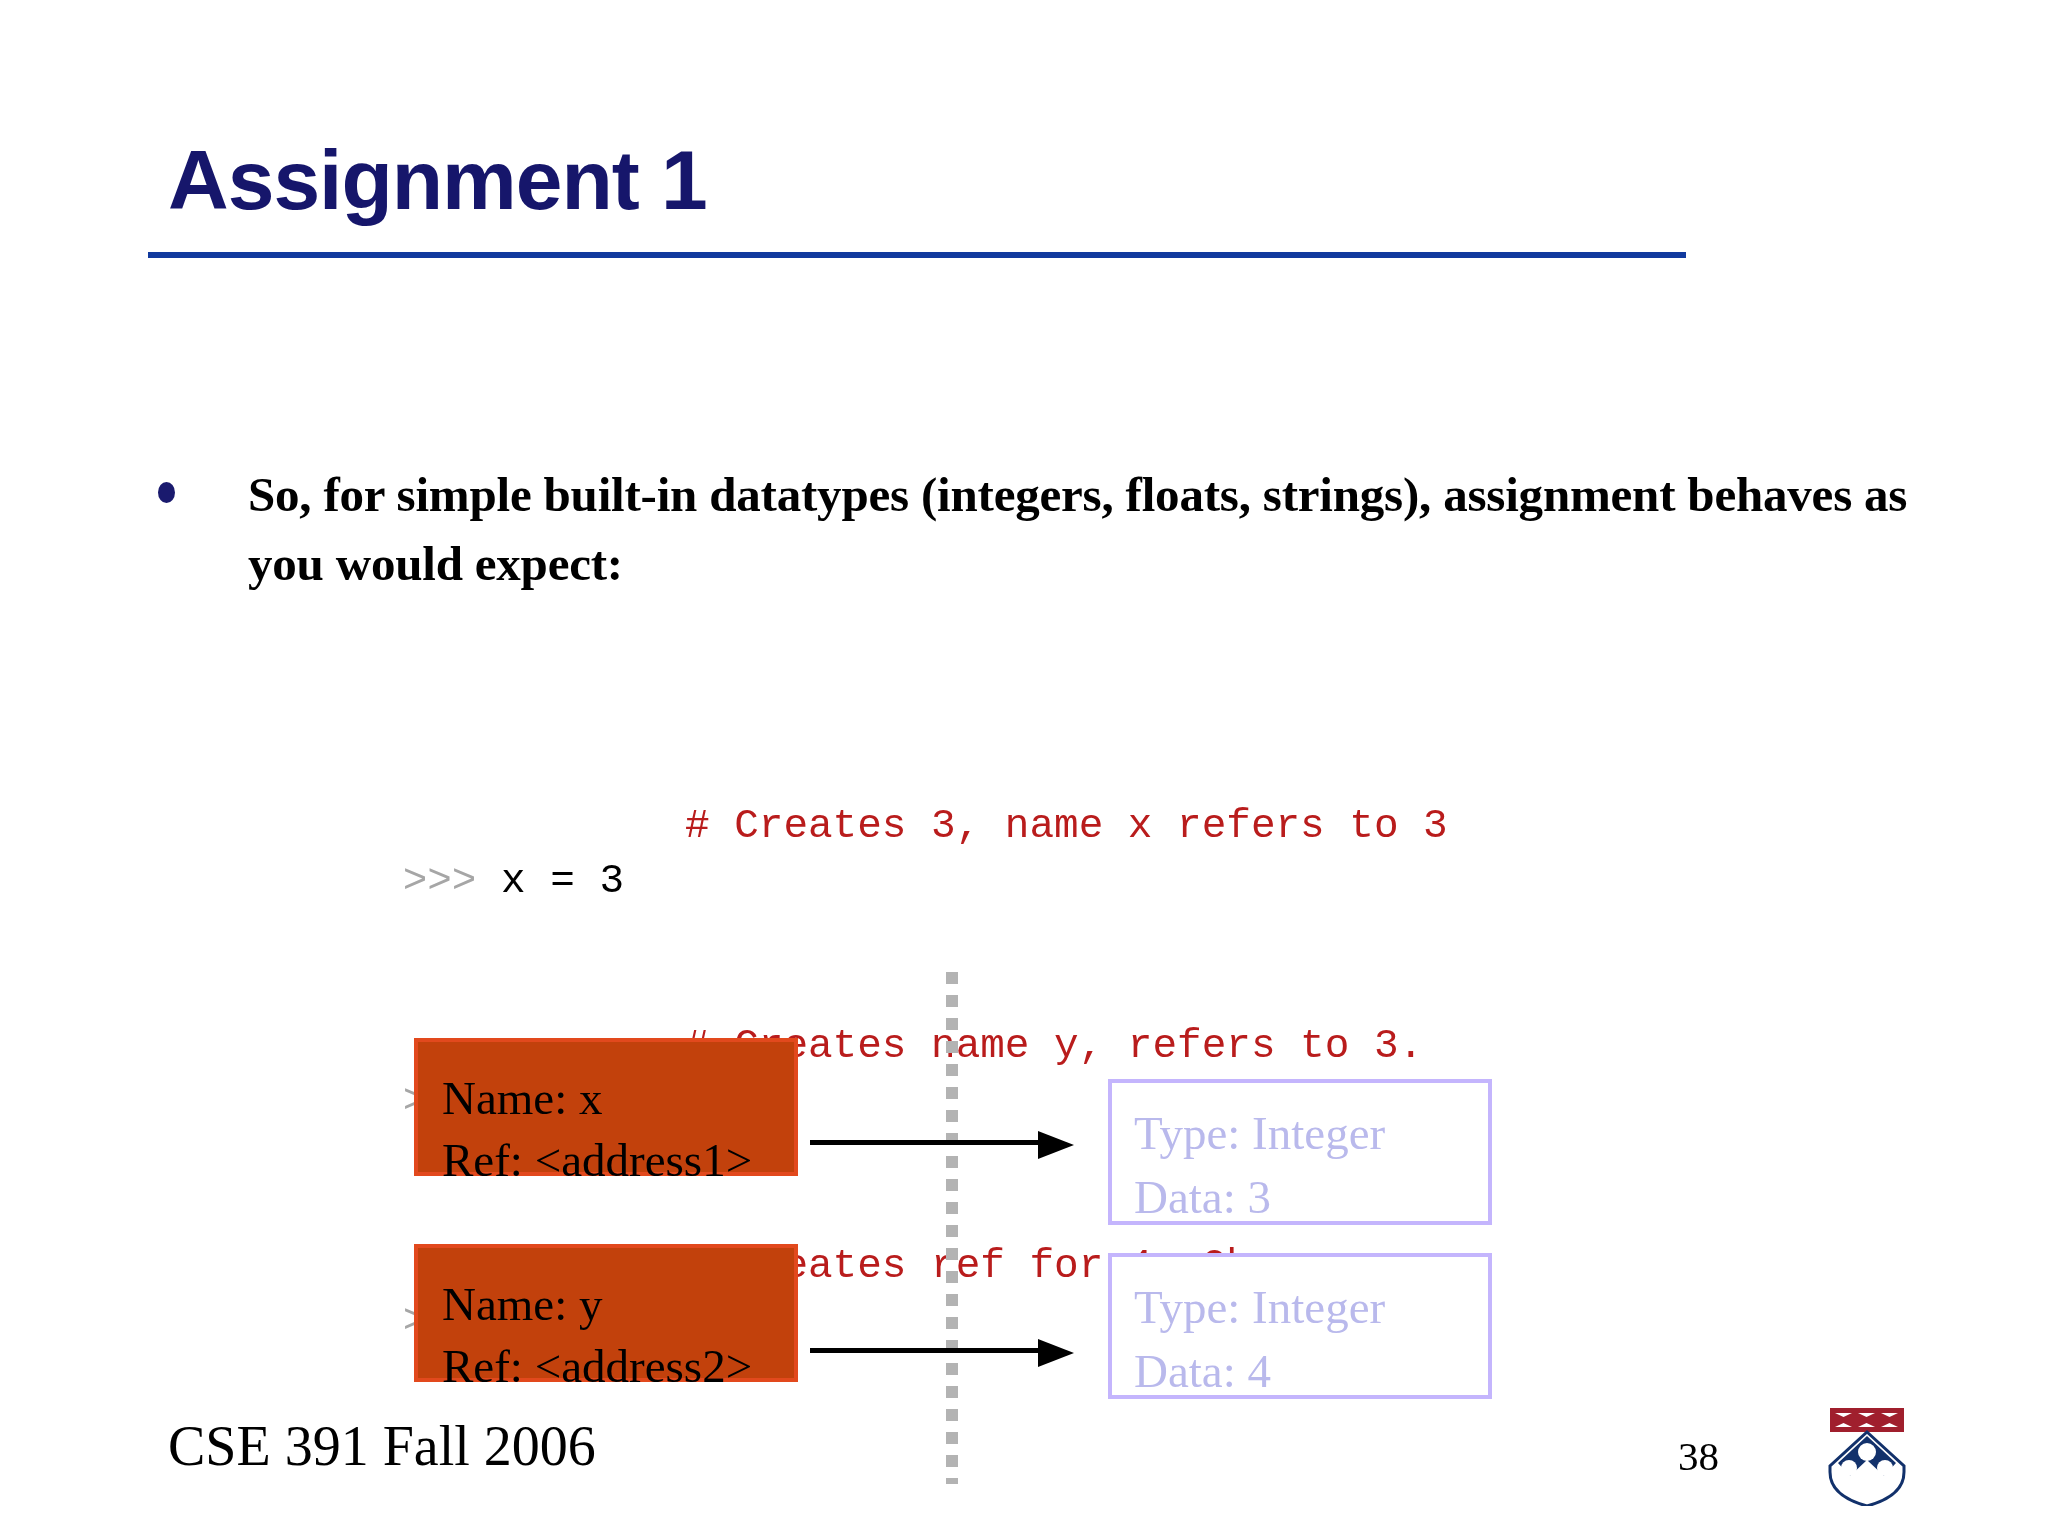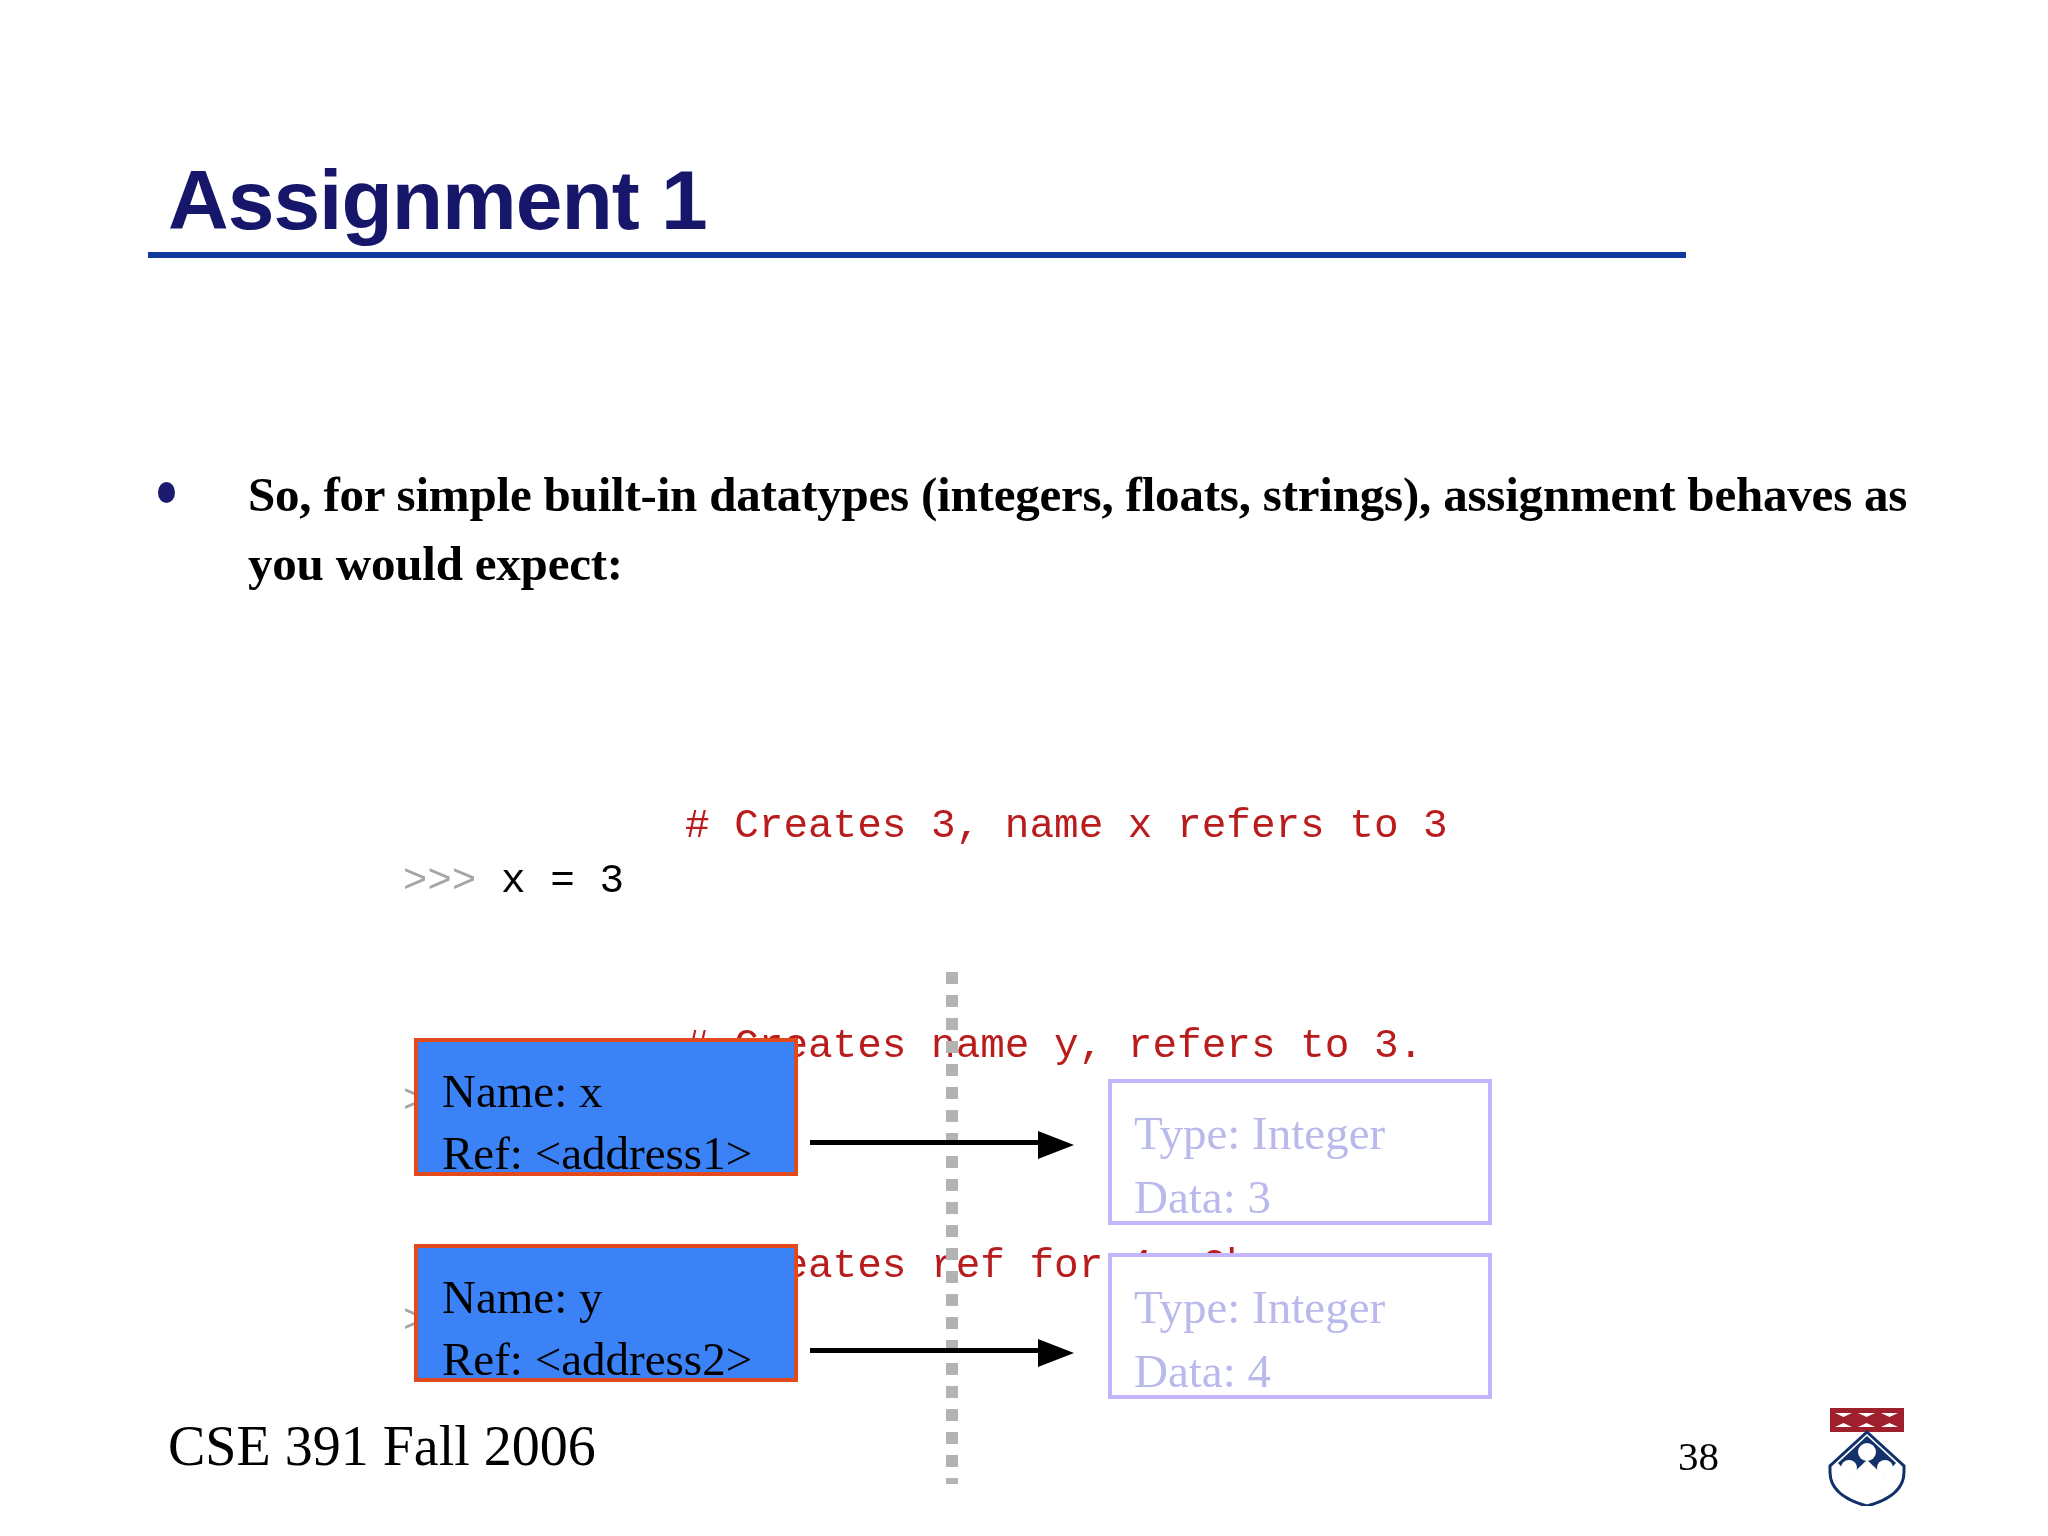--- a/index.html
+++ b/index.html
@@ -24,21 +24,20 @@
     position: absolute;
     left: 168px;
     top: 132px;
     font-family: "Liberation Sans", sans-serif;
     font-weight: bold;
     font-size: 84px;
     line-height: 96px;
     letter-spacing: -1px;
     color: #16166b;
     white-space: nowrap;
-    margin-top: 20px;
   }
   #title-rule {
     position: absolute;
     left: 148px;
     top: 252px;
     width: 1538px;
     height: 6px;
     background: #113a9e;
   }
 
@@ -132,26 +131,26 @@
     left: 0;
     top: 0;
     width: 2048px;
     height: 1536px;
     pointer-events: none;
   }
   .name-box {
     position: absolute;
     box-sizing: border-box;
     border: 4px solid #e2491d;
-    background: #3b82f6;
+    background: #c2410c;
     font-family: "Liberation Serif", serif;
     font-size: 47px;
     line-height: 62px;
     color: #000000;
-    padding: 18px 0 14px 24px;
+    padding: 25px 0 14px 24px;
     white-space: nowrap;
   }
   .val-box {
     position: absolute;
     box-sizing: border-box;
     border: 4px solid #c4b5fd;
     background: #ffffff;
     font-family: "Liberation Serif", serif;
     font-size: 47px;
     line-height: 64px;

